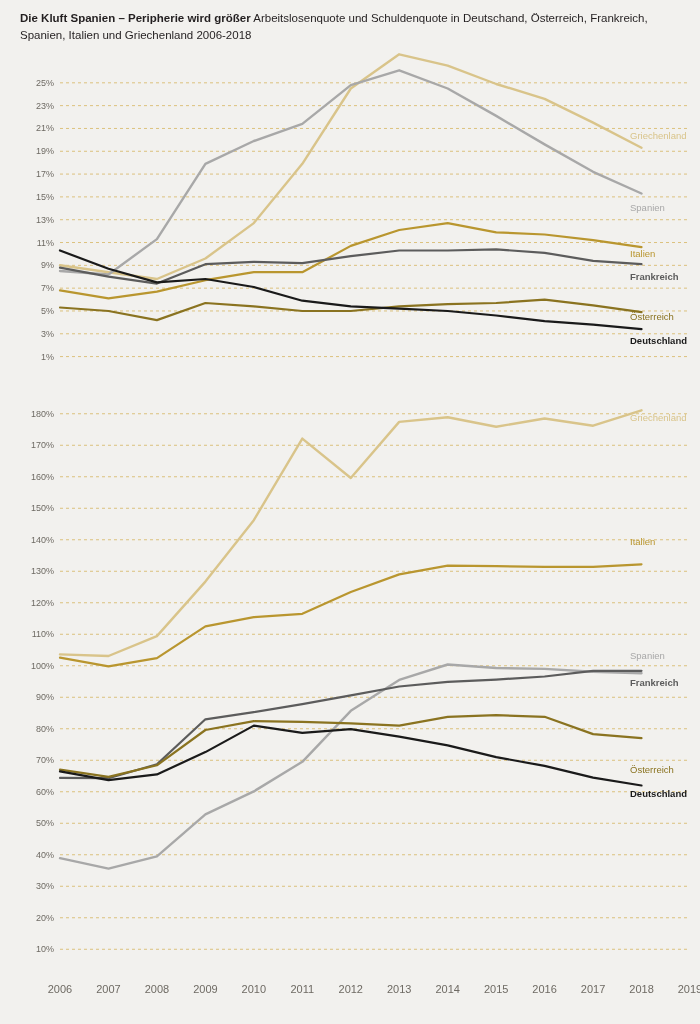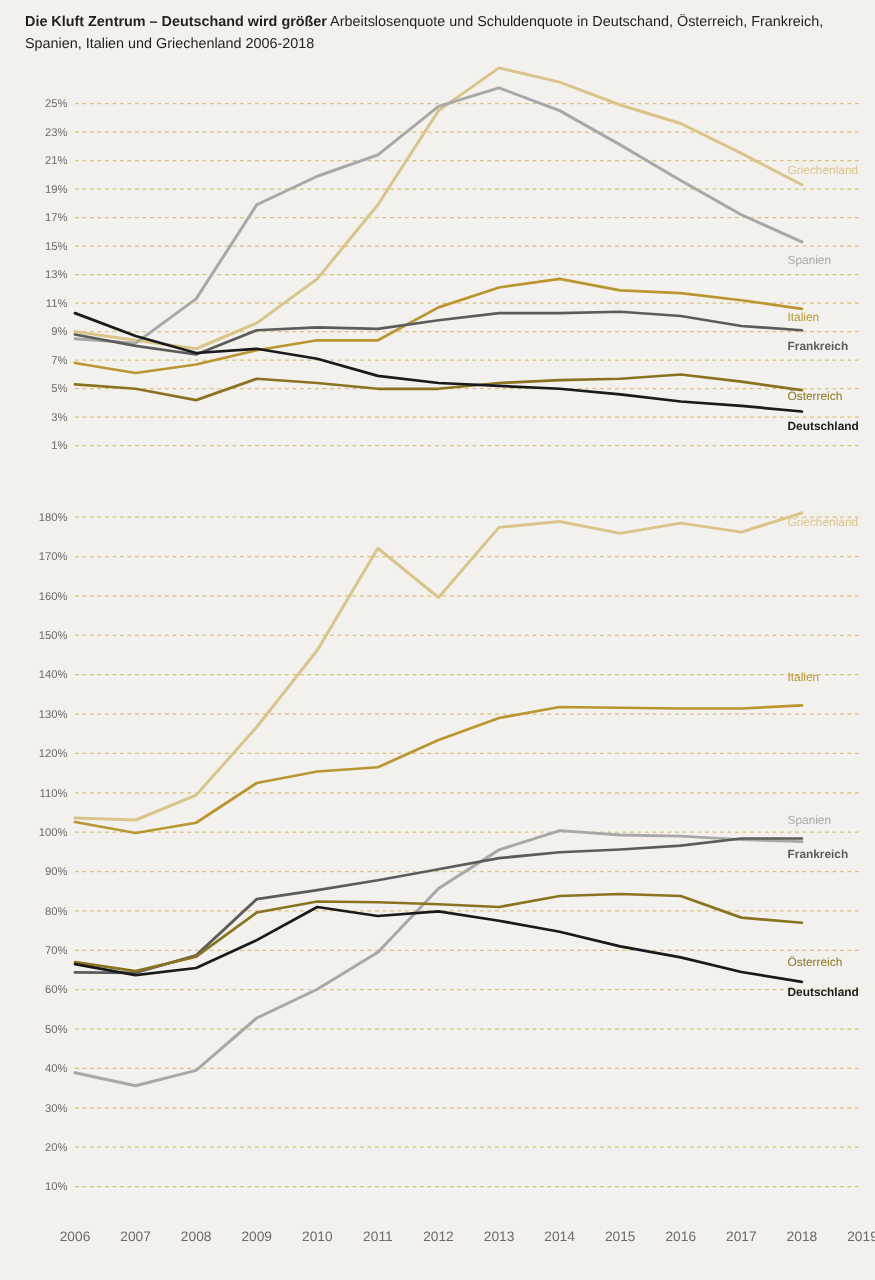--- a/index.html
+++ b/index.html
@@ -58,21 +58,21 @@
   .series-label.bold {
     font-weight: bold;
   }
 </style>
 </head>
 <body>
 
 <div id="page">
 
   <div class="title-block">
-    <span class="title-strong">Die Kluft Zentrum – Deutschand wird größer</span><span> Arbeitslosenquote und Schuldenquote in Deutschand, Österreich, Frankreich, Spanien, Italien und Griechenland 2006-2018</span>
+    <span class="title-strong">Die Kluft Spanien – Peripherie wird größer</span><span> Arbeitslosenquote und Schuldenquote in Deutschand, Österreich, Frankreich, Spanien, Italien und Griechenland 2006-2018</span>
   </div>
 
   <div class="chart-area">
     <svg id="svg-root" width="700" height="1024">
         <g>
           <line x1="60" y1="356.5925925925926" x2="690" y2="356.5925925925926" stroke="#d8b96a" stroke-width="1" stroke-dasharray="3 3" opacity="0.85"></line>
           <text x="54" y="359.5925925925926" text-anchor="end" class="axis-label">1%</text>
           <line x1="60" y1="333.77777777777777" x2="690" y2="333.77777777777777" stroke="#d8b96a" stroke-width="1" stroke-dasharray="3 3" opacity="0.85"></line>
           <text x="54" y="336.77777777777777" text-anchor="end" class="axis-label">3%</text>
           <line x1="60" y1="310.962962962963" x2="690" y2="310.962962962963" stroke="#d8b96a" stroke-width="1" stroke-dasharray="3 3" opacity="0.85"></line>

